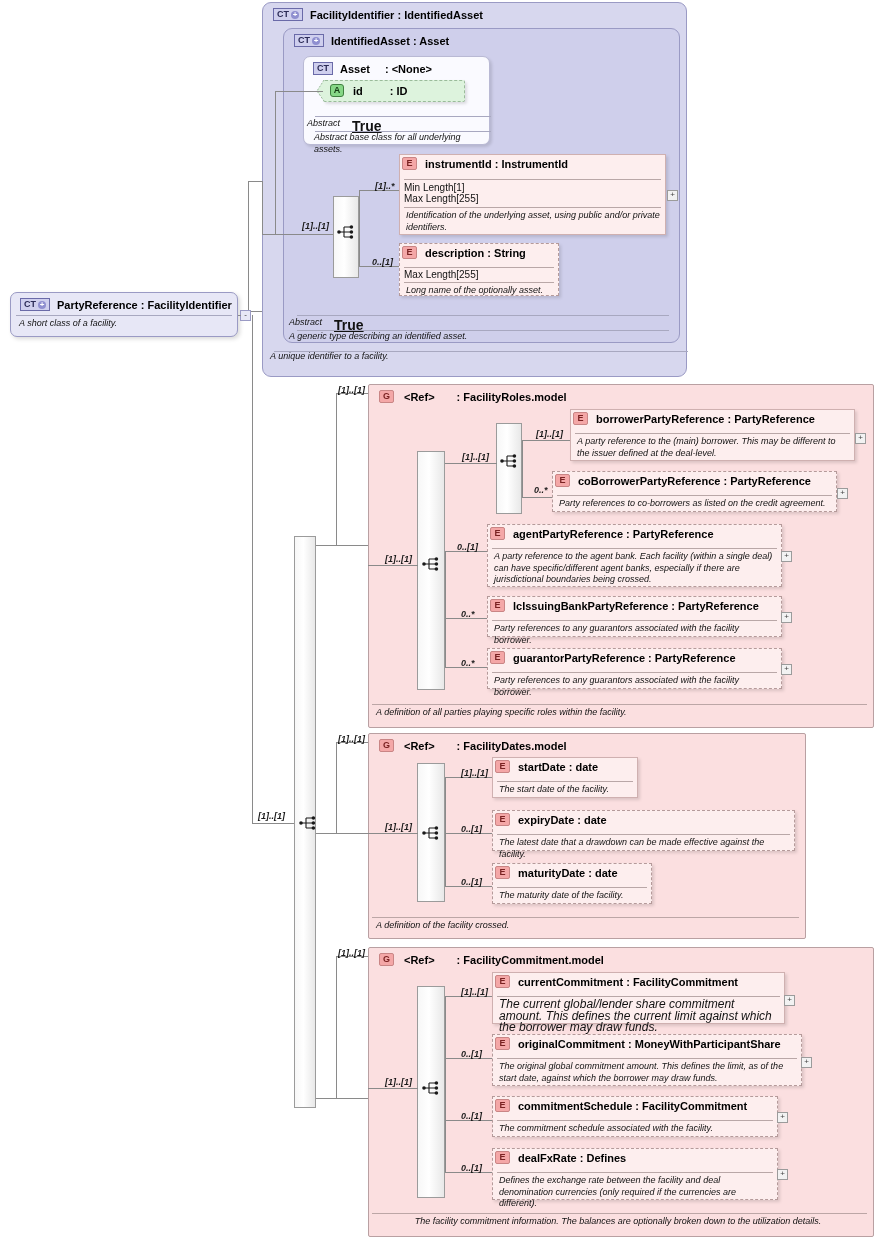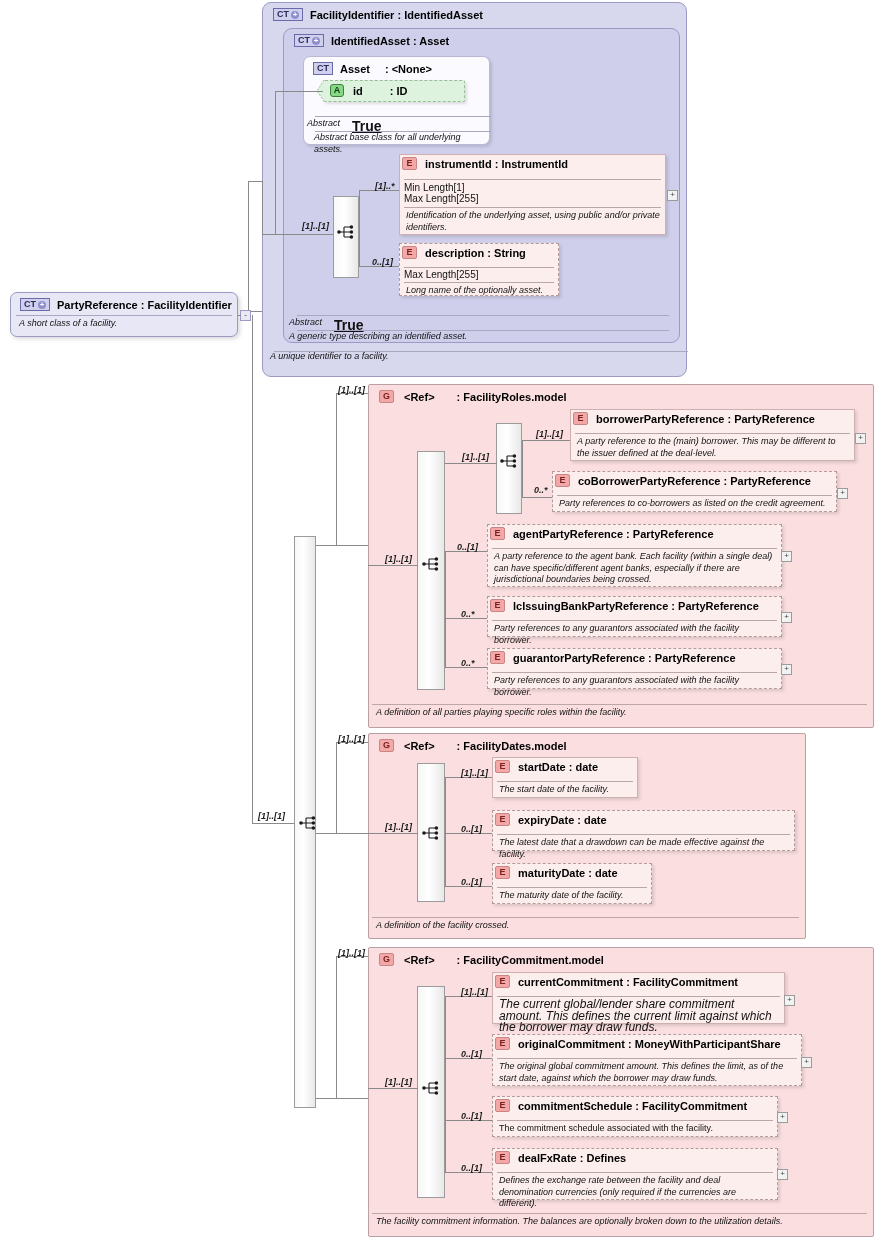--- a/index.html
+++ b/index.html
@@ -408,21 +408,21 @@
 <div class="abs" style="left:497px;top:887px;width:150px;height:1px;background:#b9a7a7;"></div>
 <div class="abs doc" style="left:495px;top:888px;width:155px;font-style:italic;font-size:9px;line-height:11.5px;padding:2px 4px;">The maturity date of the facility.</div>
 
 <div class="abs grp-box" style="left:368px;top:947px;width:506px;height:290px;"></div>
 <div class="abs hdr" style="left:372px;top:949px;gap:10px;">
   <span class="badge badge-g">G</span>
   <span class="title">&lt;Ref&gt;</span>
   <span class="title" style="margin-left:12px;">: FacilityCommitment.model</span>
 </div>
 <div class="abs" style="left:372px;top:1213px;width:495px;height:1px;background:#bca6a6;"></div>
-<div class="abs docline" style="left:368px;top:1215px;width:500px;">The facility commitment information. The balances are optionally broken down to the utilization details.</div>
+<div class="abs docline" style="left:368px;top:1215px;width:500px;text-align:center;">The facility commitment information. The balances are optionally broken down to the utilization details.</div>
 
 <div class="abs seq" style="left:417px;top:986px;width:28px;height:212px;"></div>
 <div class="abs seq-ico" style="left:422px;top:1080px;">
   <svg width="19" height="16" viewBox="0 0 19 16">
     <circle cx="2" cy="8" r="1.8" fill="#1a1a1a"></circle>
     <path d="M2 8 H7 M7 3 V13 M7 3 H13 M7 8 H13 M7 13 H13" stroke="#1a1a1a" stroke-width="1.1" fill="none"></path>
     <circle cx="14.4" cy="3" r="1.8" fill="#1a1a1a"></circle>
     <circle cx="14.4" cy="8" r="1.8" fill="#1a1a1a"></circle>
     <circle cx="14.4" cy="13" r="1.8" fill="#1a1a1a"></circle>
   </svg>
@@ -458,21 +458,21 @@
 <div class="abs" style="left:497px;top:1058px;width:300px;height:1px;background:#b9a7a7;"></div>
 <div class="abs doc" style="left:495px;top:1059px;width:305px;font-style:italic;font-size:9px;line-height:11.5px;padding:2px 4px;">The original global commitment amount. This defines the limit, as of the start date, against which the borrower may draw funds.</div>
 <div class="plusbox" style="left:801px;top:1057px;">+</div>
 
 <div class="abs el opt" style="left:492px;top:1096px;width:286px;height:41px;"></div>
 <div class="abs el-head" style="left:495px;top:1099px;display:flex;align-items:center;gap:8px;">
   <span class="badge badge-e">E</span>
   <span class="title">commitmentSchedule : FacilityCommitment</span>
 </div>
 <div class="abs" style="left:497px;top:1120px;width:276px;height:1px;background:#b9a7a7;"></div>
-<div class="abs doc" style="left:495px;top:1121px;width:281px;font-size:9px;line-height:11.5px;padding:2px 4px;">The commitment schedule associated with the facility.</div>
+<div class="abs doc" style="left:495px;top:1121px;width:281px;font-style:italic;font-size:9px;line-height:11.5px;padding:2px 4px;">The commitment schedule associated with the facility.</div>
 <div class="plusbox" style="left:777px;top:1112px;">+</div>
 
 <div class="abs el opt" style="left:492px;top:1148px;width:286px;height:52px;"></div>
 <div class="abs el-head" style="left:495px;top:1151px;display:flex;align-items:center;gap:8px;">
   <span class="badge badge-e">E</span>
   <span class="title">dealFxRate : Defines</span>
 </div>
 <div class="abs" style="left:497px;top:1172px;width:276px;height:1px;background:#b9a7a7;"></div>
 <div class="abs doc" style="left:495px;top:1173px;width:281px;font-style:italic;font-size:9px;line-height:11.5px;padding:2px 4px;">Defines the exchange rate between the facility and deal denomination currencies (only required if the currencies are different).</div>
 <div class="plusbox" style="left:777px;top:1169px;">+</div>

